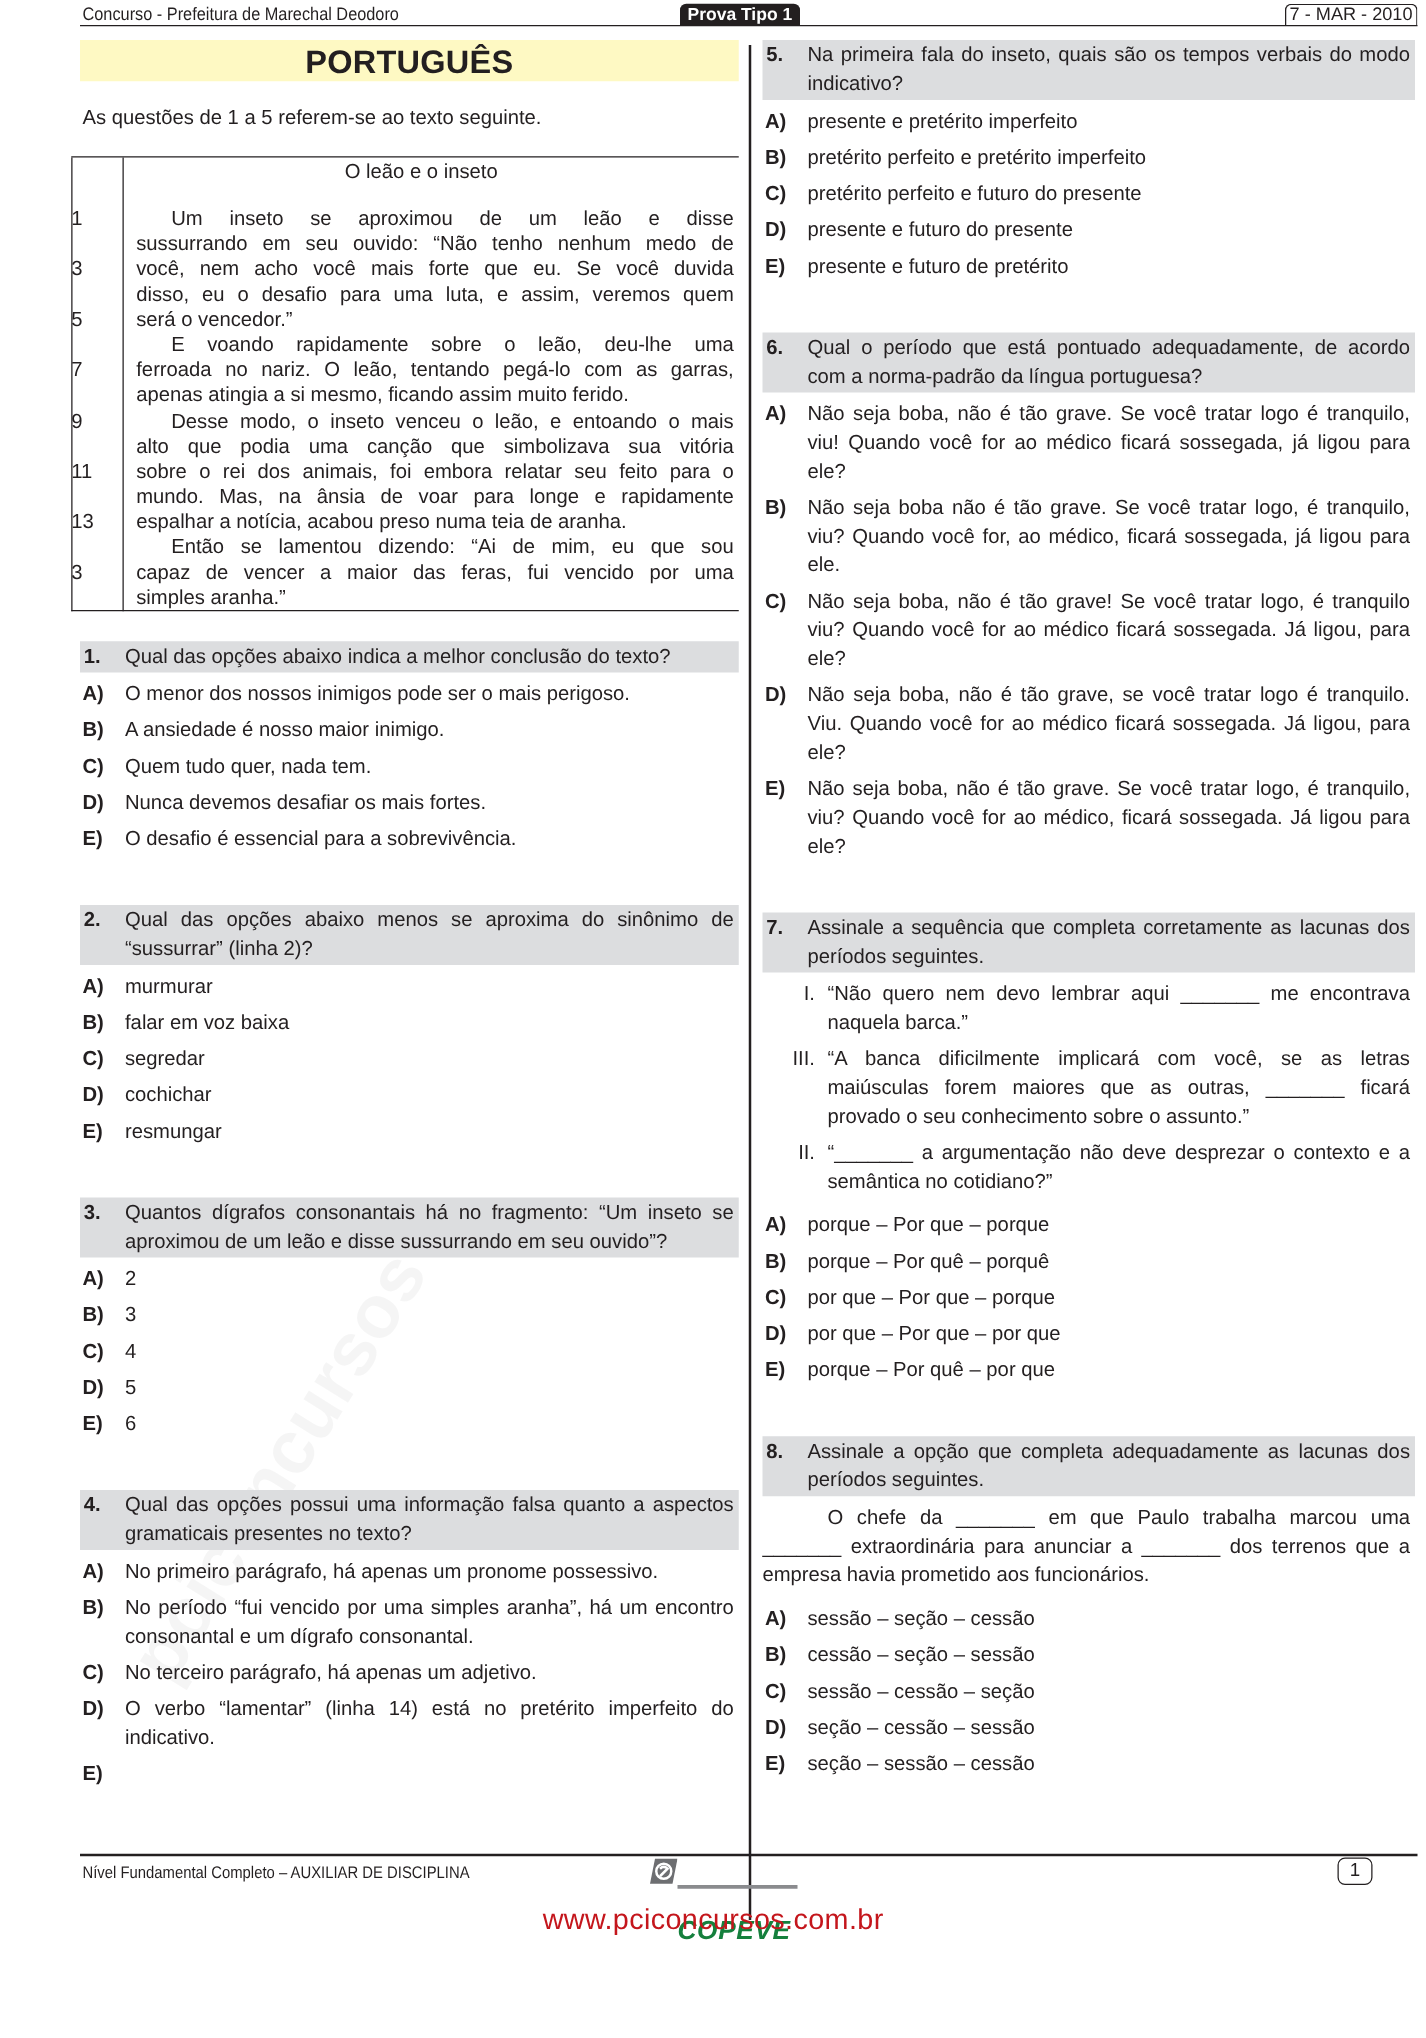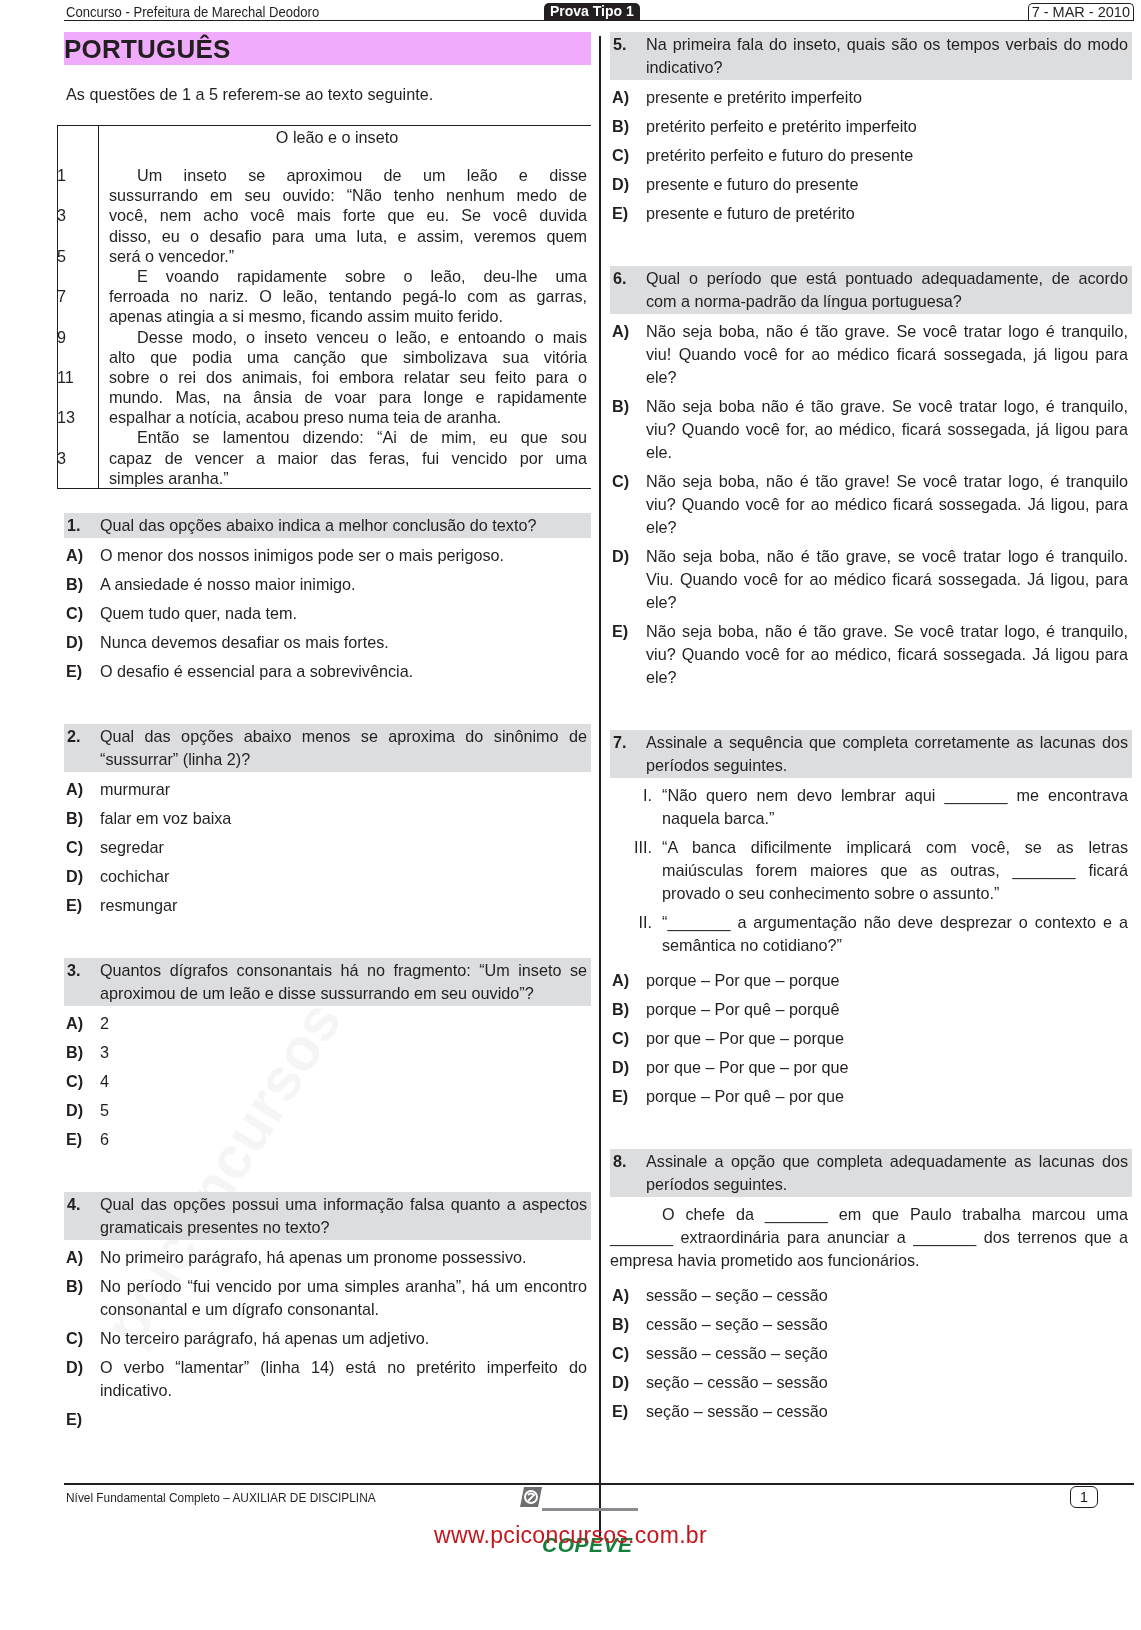--- a/index.html
+++ b/index.html
@@ -16,21 +16,21 @@
   .hdr-badge { position: absolute; left: 480px; top: 1px; background: #231f20; color: #fff; font-weight: bold; font-size: 14px; padding: 0 6px; border-radius: 5px 5px 0 0; line-height: 17px; }
   .hdr-date { position: absolute; right: 0; top: 1px; border: 1.5px solid #231f20; border-bottom: none; border-radius: 5px 5px 0 0; font-size: 14.5px; padding: 0 3px; line-height: 16px; }
 
   
   .col-divider { position: absolute; left: 599px; top: 36px; width: 2px; height: 1500px; background: #231f20; }
 
   .col { position: absolute; top: 30px; }
   .col-left { left: 64px; width: 527px; }
   .col-right { left: 610px; width: 522px; }
 
-  .subject-title { background: #f0abfc; height: 33px; font-weight: bold; font-size: 26px; line-height: 34px; margin-top: 2px; letter-spacing: 0.2px; }
+  .subject-title { background: #fef9c3; height: 33px; text-align: center; font-weight: bold; font-size: 26px; line-height: 34px; margin-top: 2px; letter-spacing: 0.2px; }
   .intro { font-size: 16.2px; margin-top: 20px; margin-left: 2px; }
 
   
   .textbox { position: relative; margin-top: 21px; margin-left: -7px; width: 534px; border-top: 1.5px solid #231f20; border-bottom: 1.5px solid #231f20; }
   .textbox .num-col { position: absolute; left: 0; top: 0; bottom: -1px; width: 40px; border-left: 1.5px solid #231f20; border-right: 1.5px solid #231f20; }
   .textbox .tb-title { text-align: center; font-size: 16.2px; padding-left: 26px; margin-top: 1px; height: 38px; line-height: 20px; }
   .text-lines { padding-left: 52px; padding-right: 4px; }
   .tline { position: relative; font-size: 16.2px; line-height: 20.2px; height: 20.2px; text-align: justify; text-align-last: justify; white-space: nowrap; }
   .tline.last { text-align-last: left; }
   .tline.indent { padding-left: 28px; }

